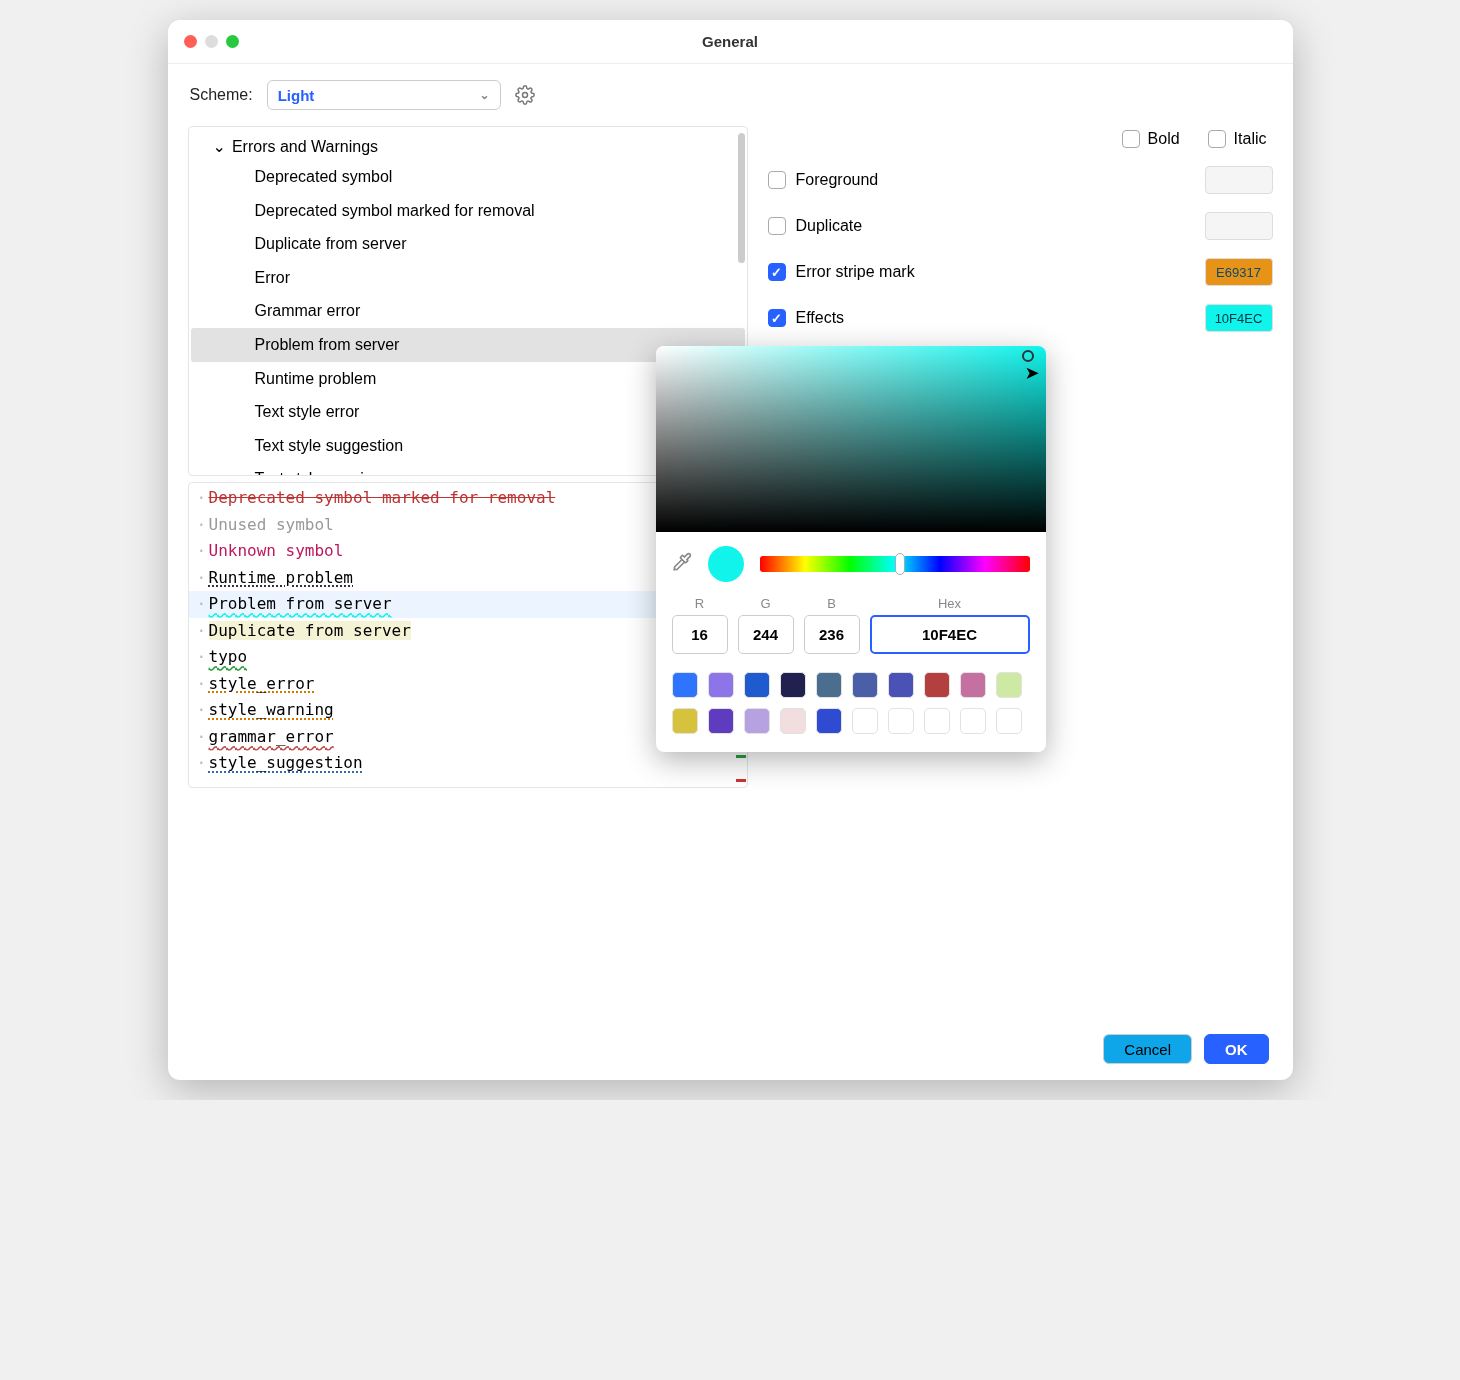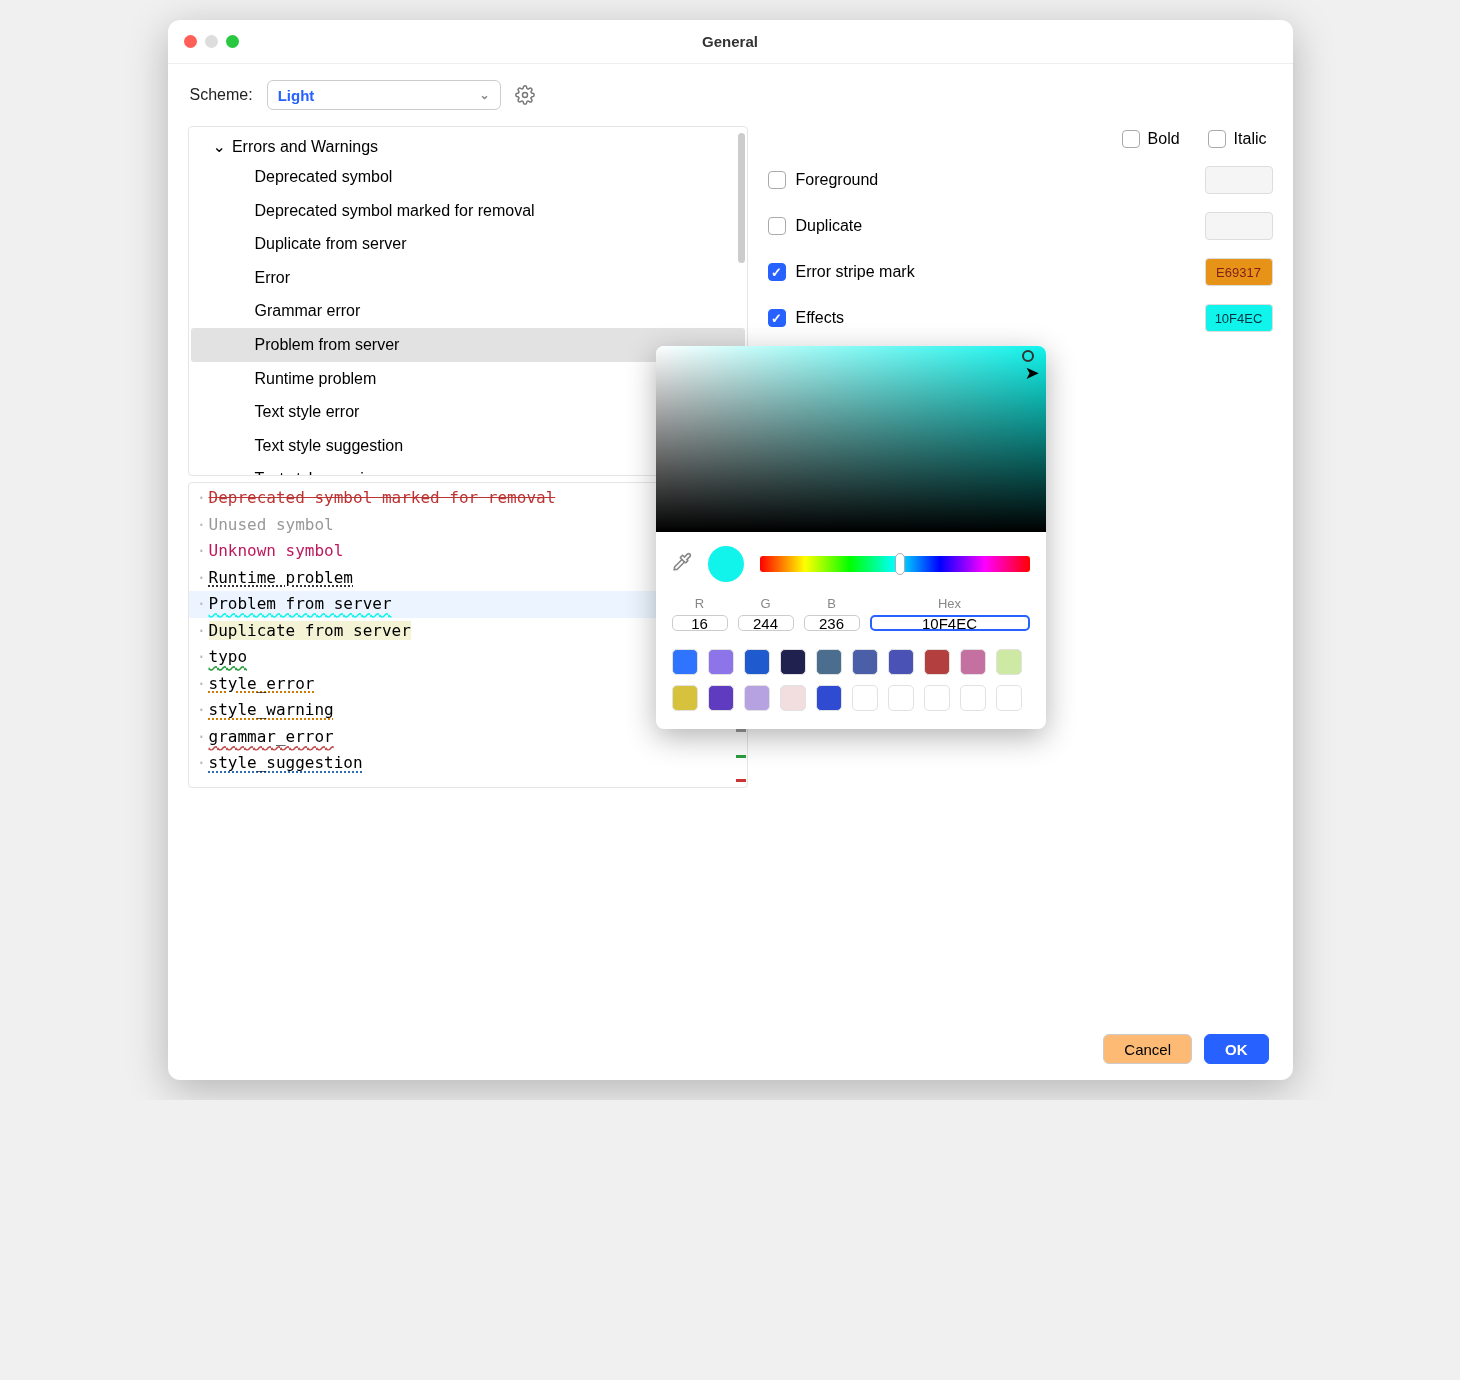--- a/index.html
+++ b/index.html
@@ -34,42 +34,42 @@
   .preview .sbar{position:absolute; right:0; top:0; width:12px; bottom:0;}
   .preview .smark{position:absolute; right:1px; width:10px; height:3px;}
   .right-panel { flex:1; padding-top:4px; font-size:16px; }
   .checks-row{ display:flex; justify-content:flex-end; gap:28px; padding-right:6px; margin-bottom:18px;}
   .chk{display:flex; align-items:center; gap:8px;}
   .chkbox{width:18px;height:18px;border:1px solid #aaa;border-radius:4px;display:flex;align-items:center;justify-content:center;}
   .chkbox.checked{background:#2761ff;border-color:#2761ff;}
   .chkbox.checked::after{content:'✓';color:#fff;font-size:13px;font-weight:700;}
   .prop{display:flex;align-items:center;justify-content:space-between;margin:18px 0;}
   .prop .left{display:flex;align-items:center;gap:10px;}
-  .swatch{width:68px;height:28px;border:1px solid #ddd;border-radius:4px;display:flex;align-items:center;justify-content:center;font-size:13px;color:#7f1d1d;}
+  .swatch{width:68px;height:28px;border:1px solid #ddd;border-radius:4px;display:flex;align-items:center;justify-content:center;font-size:13px;color:#0c4a6e;}
   .swatch.empty{background:#f5f5f5;}
   .footer { position:absolute; bottom:16px; right:24px; display:flex; gap:12px;}
-  .btn{height:30px;padding:0 20px;border:1px solid #ccc;border-radius:6px;background:#fdba74;font-size:15px;}
+  .btn{height:30px;padding:0 20px;border:1px solid #ccc;border-radius:6px;background:#0ea5e9;font-size:15px;}
   .btn.primary{background:#2761ff;color:#fff;border-color:#2761ff;font-weight:600;}
   
   .popover{ position:absolute; width:390px; left:488px; top:326px; background:#fff; border-radius:8px; box-shadow:0 8px 30px rgba(0,0,0,.3); overflow:hidden; z-index:50;}
   .sv-area{width:100%;height:186px;position:relative;
     background: linear-gradient(to top, #000, transparent), linear-gradient(to right, #fff, #10f4ec);}
   .sv-handle{position:absolute;width:12px;height:12px;border:2px solid #333;border-radius:50%;right:12px;top:4px;}
   .cursor-arrow{position:absolute; right:6px; top:16px; font-size:18px;}
   .picker-row{display:flex;align-items:center;gap:16px;padding:14px 16px;}
   .eyedrop{color:#888;}
   .current-dot{width:36px;height:36px;border-radius:50%;background:#10f4ec;}
   .hue{flex:1;height:16px;border-radius:3px;position:relative;
     background:linear-gradient(to right,red,yellow,lime,cyan,blue,magenta,red);}
   .hue .hhandle{position:absolute;width:10px;height:22px;top:-3px;left:50%;background:#fff;border:1px solid #aaa;border-radius:5px;}
   .inputs-row{display:flex;gap:10px;padding:0 16px 10px;}
   .inp-col{display:flex;flex-direction:column;align-items:center;gap:4px;flex:0 0 56px;}
   .inp-col.hex{flex:1;}
   .inp-col label{font-size:13px;color:#888;}
-  .inp-col input{width:100%;height:16px;text-align:center;border:1px solid #ccc;border-radius:5px;font-size:15px;}
+  .inp-col input{width:100%;height:39px;text-align:center;border:1px solid #ccc;border-radius:5px;font-size:15px;font-weight:bold;}
   .inp-col.hex input{border:2px solid #2761ff;}
   .swatches{display:flex;flex-wrap:wrap;gap:10px;padding:8px 16px 18px;}
   .sw{width:26px;height:26px;border-radius:5px;border:1px solid #e2e2e2;}
 </style>
 </head>
 <body>
 
 <div class="window">
   <div class="titlebar">
     <div class="traffic">

